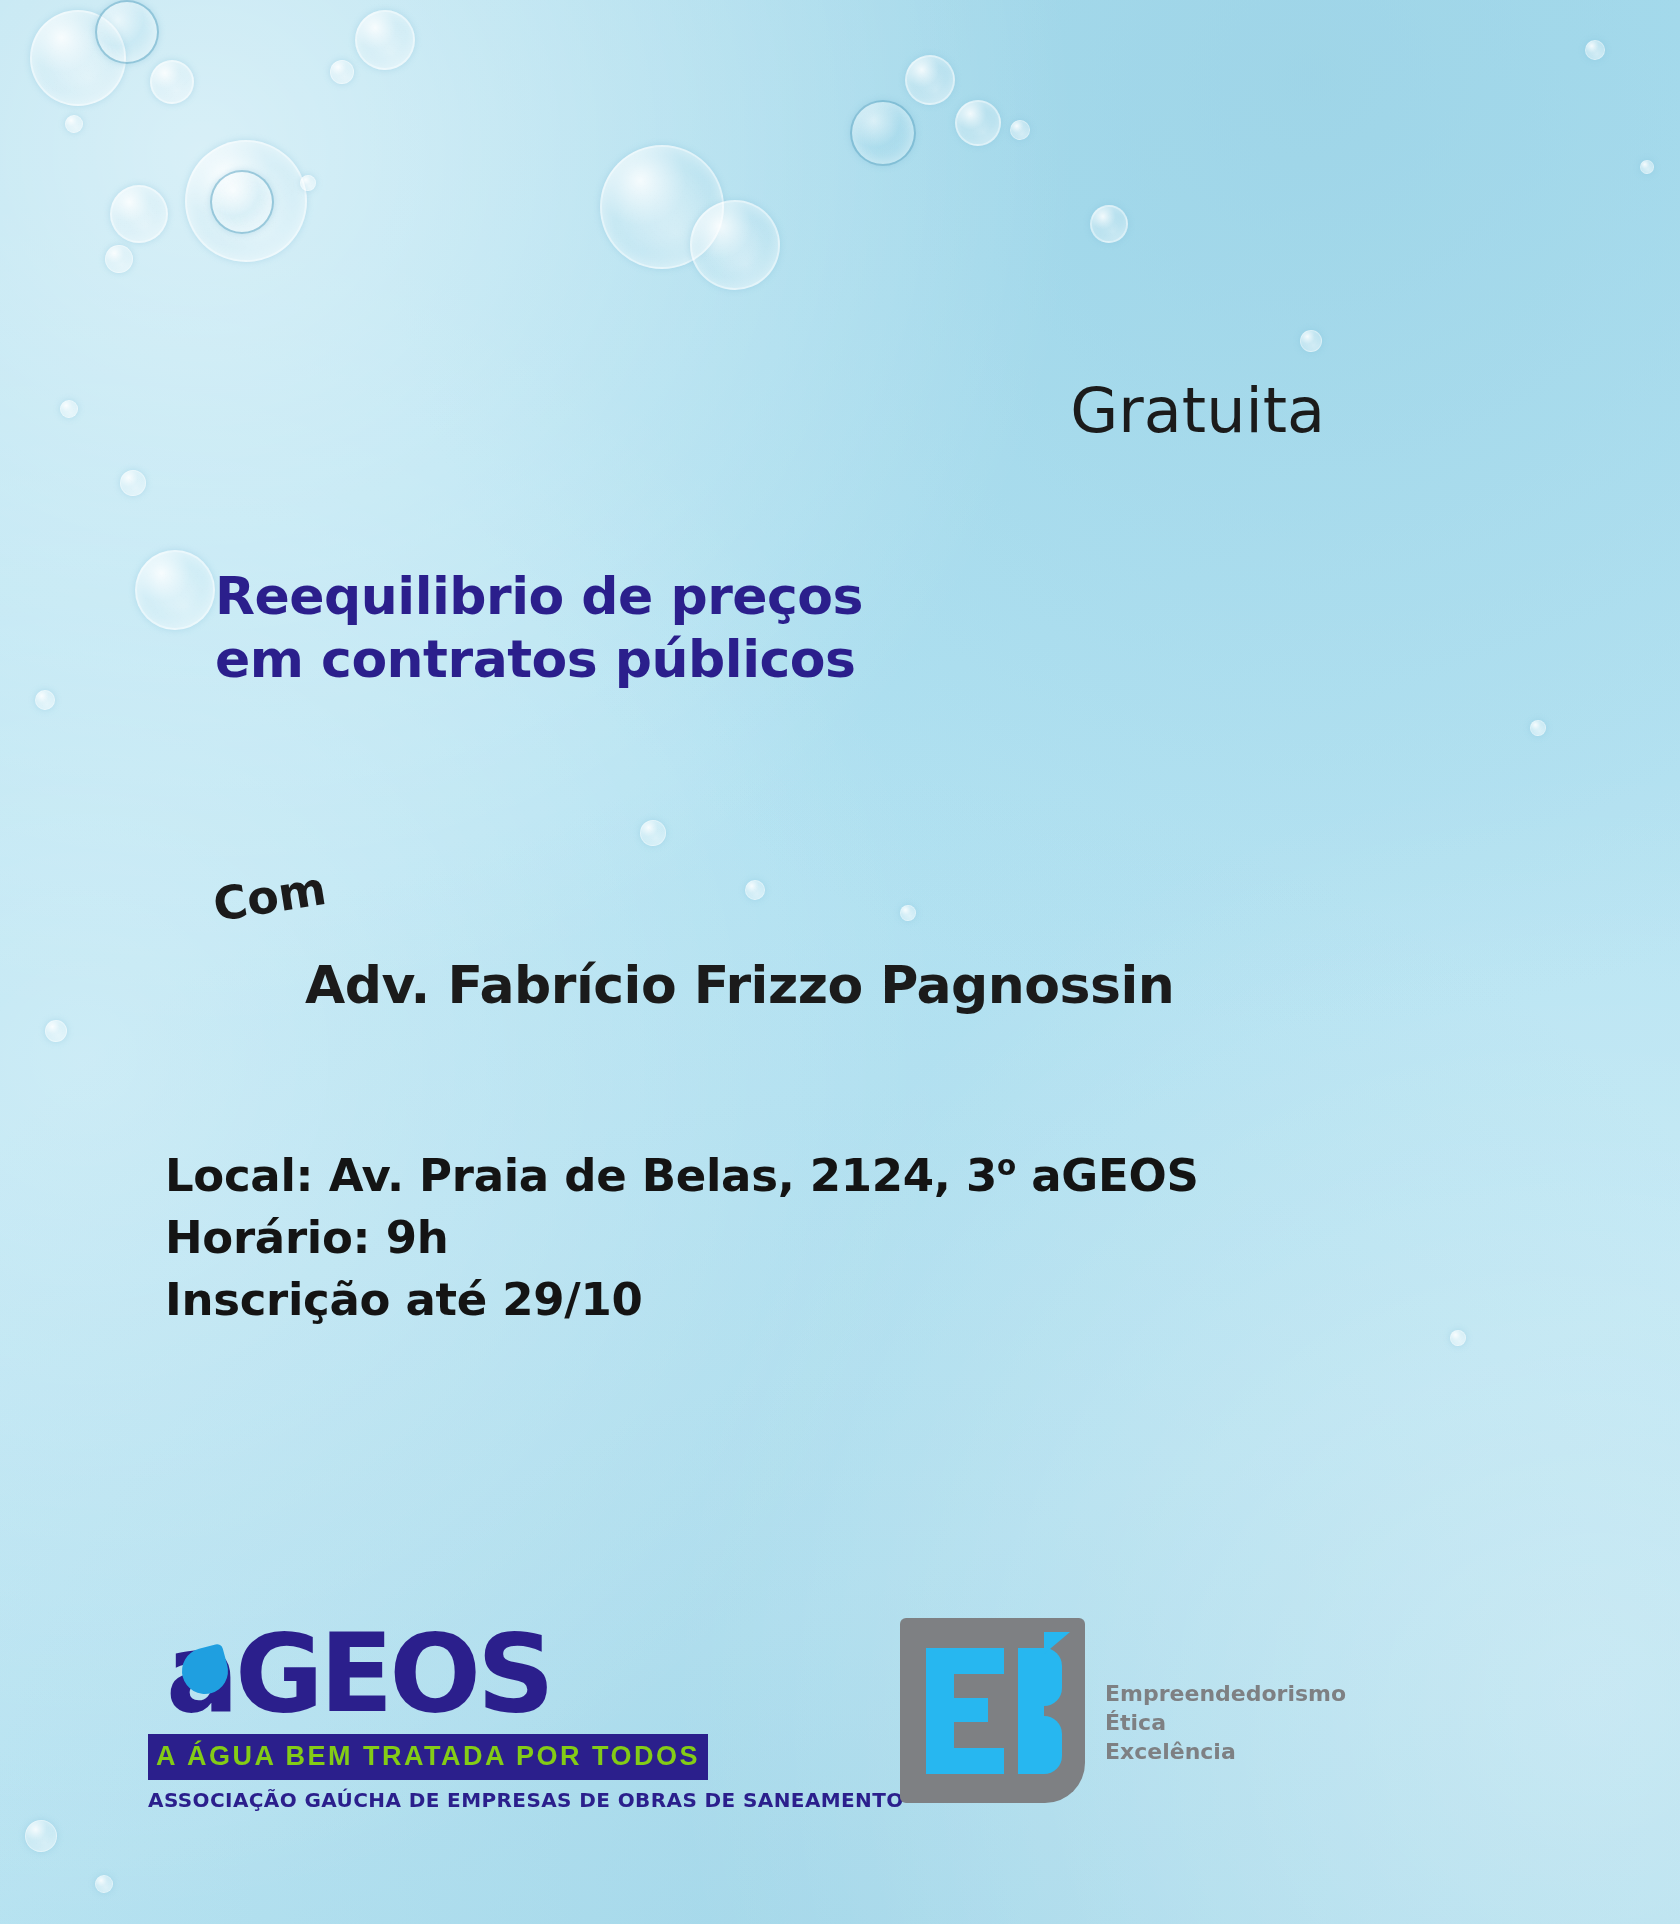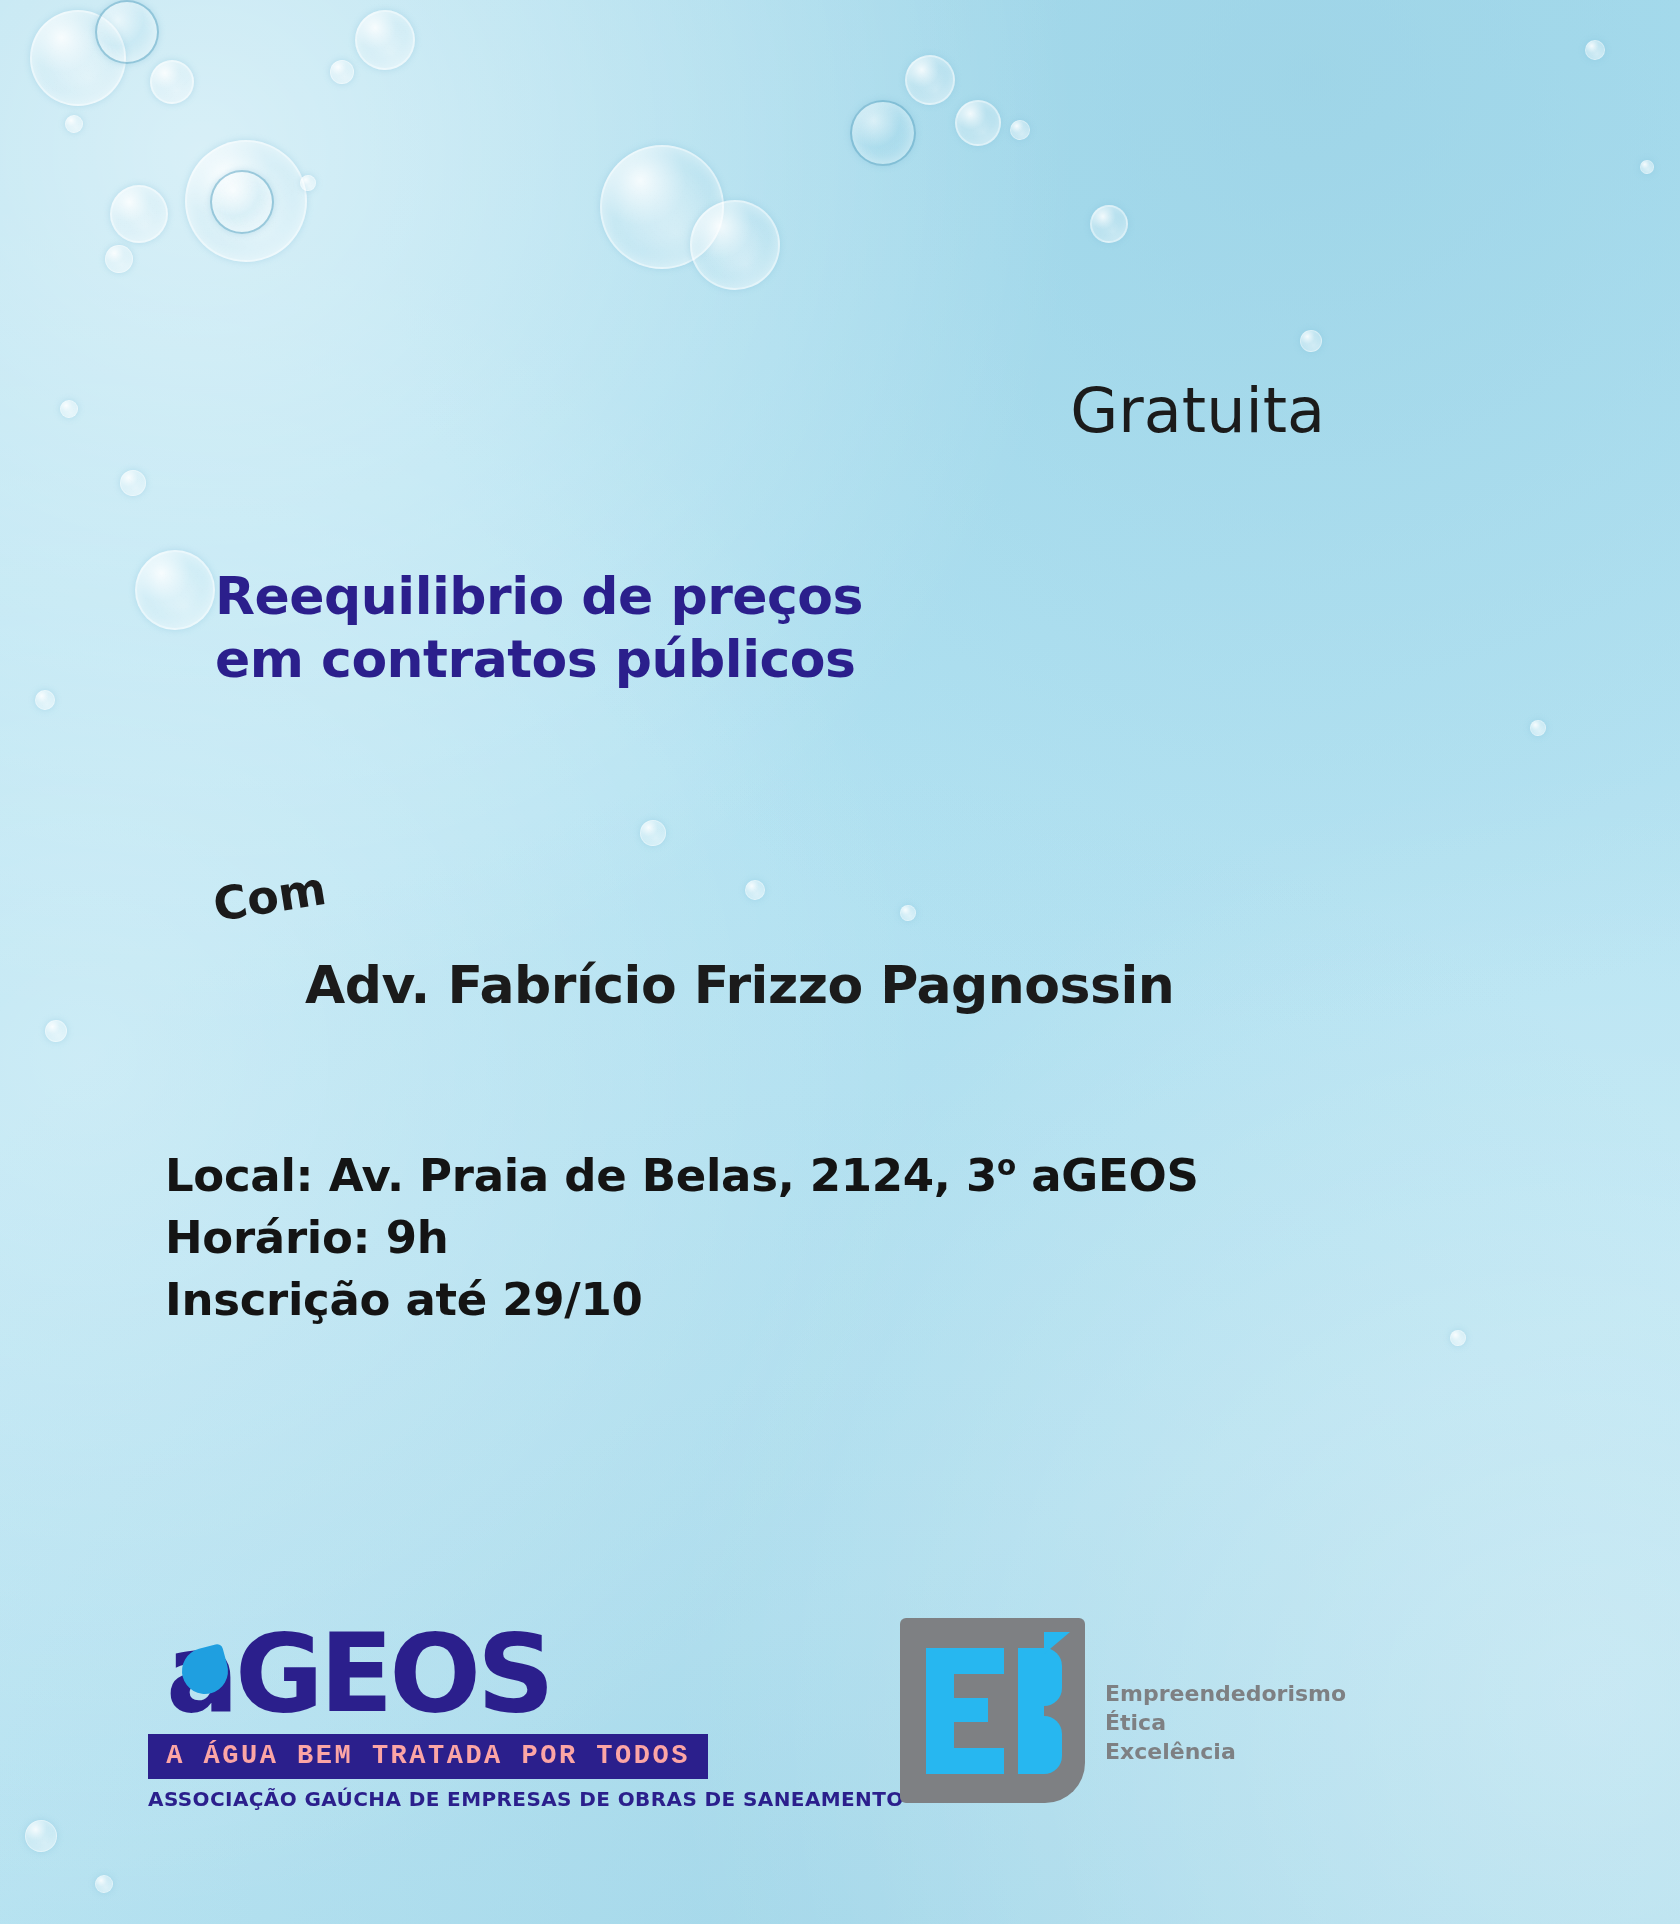--- a/index.html
+++ b/index.html
@@ -147,22 +147,22 @@
     top: 28px;
     width: 46px;
     height: 46px;
     border-radius: 50% 6px 50% 50%;
     background: #1f9fe0;
     transform: rotate(-15deg);
   }
   .ageos-tagline {
     margin-top: 6px;
     background: #2b1f8c;
-    color: #fca5a5;
-    font-family: Liberation Mono, monospace;
+    color: #84cc16;
+    font-family: Liberation Sans, sans-serif;
     font-weight: bold;
     font-size: 27px;
     letter-spacing: 2.5px;
     text-align: center;
     padding: 7px 6px 8px;
     white-space: nowrap;
   }
   .ageos-sub {
     margin-top: 8px;
     color: #2b1f8c;

